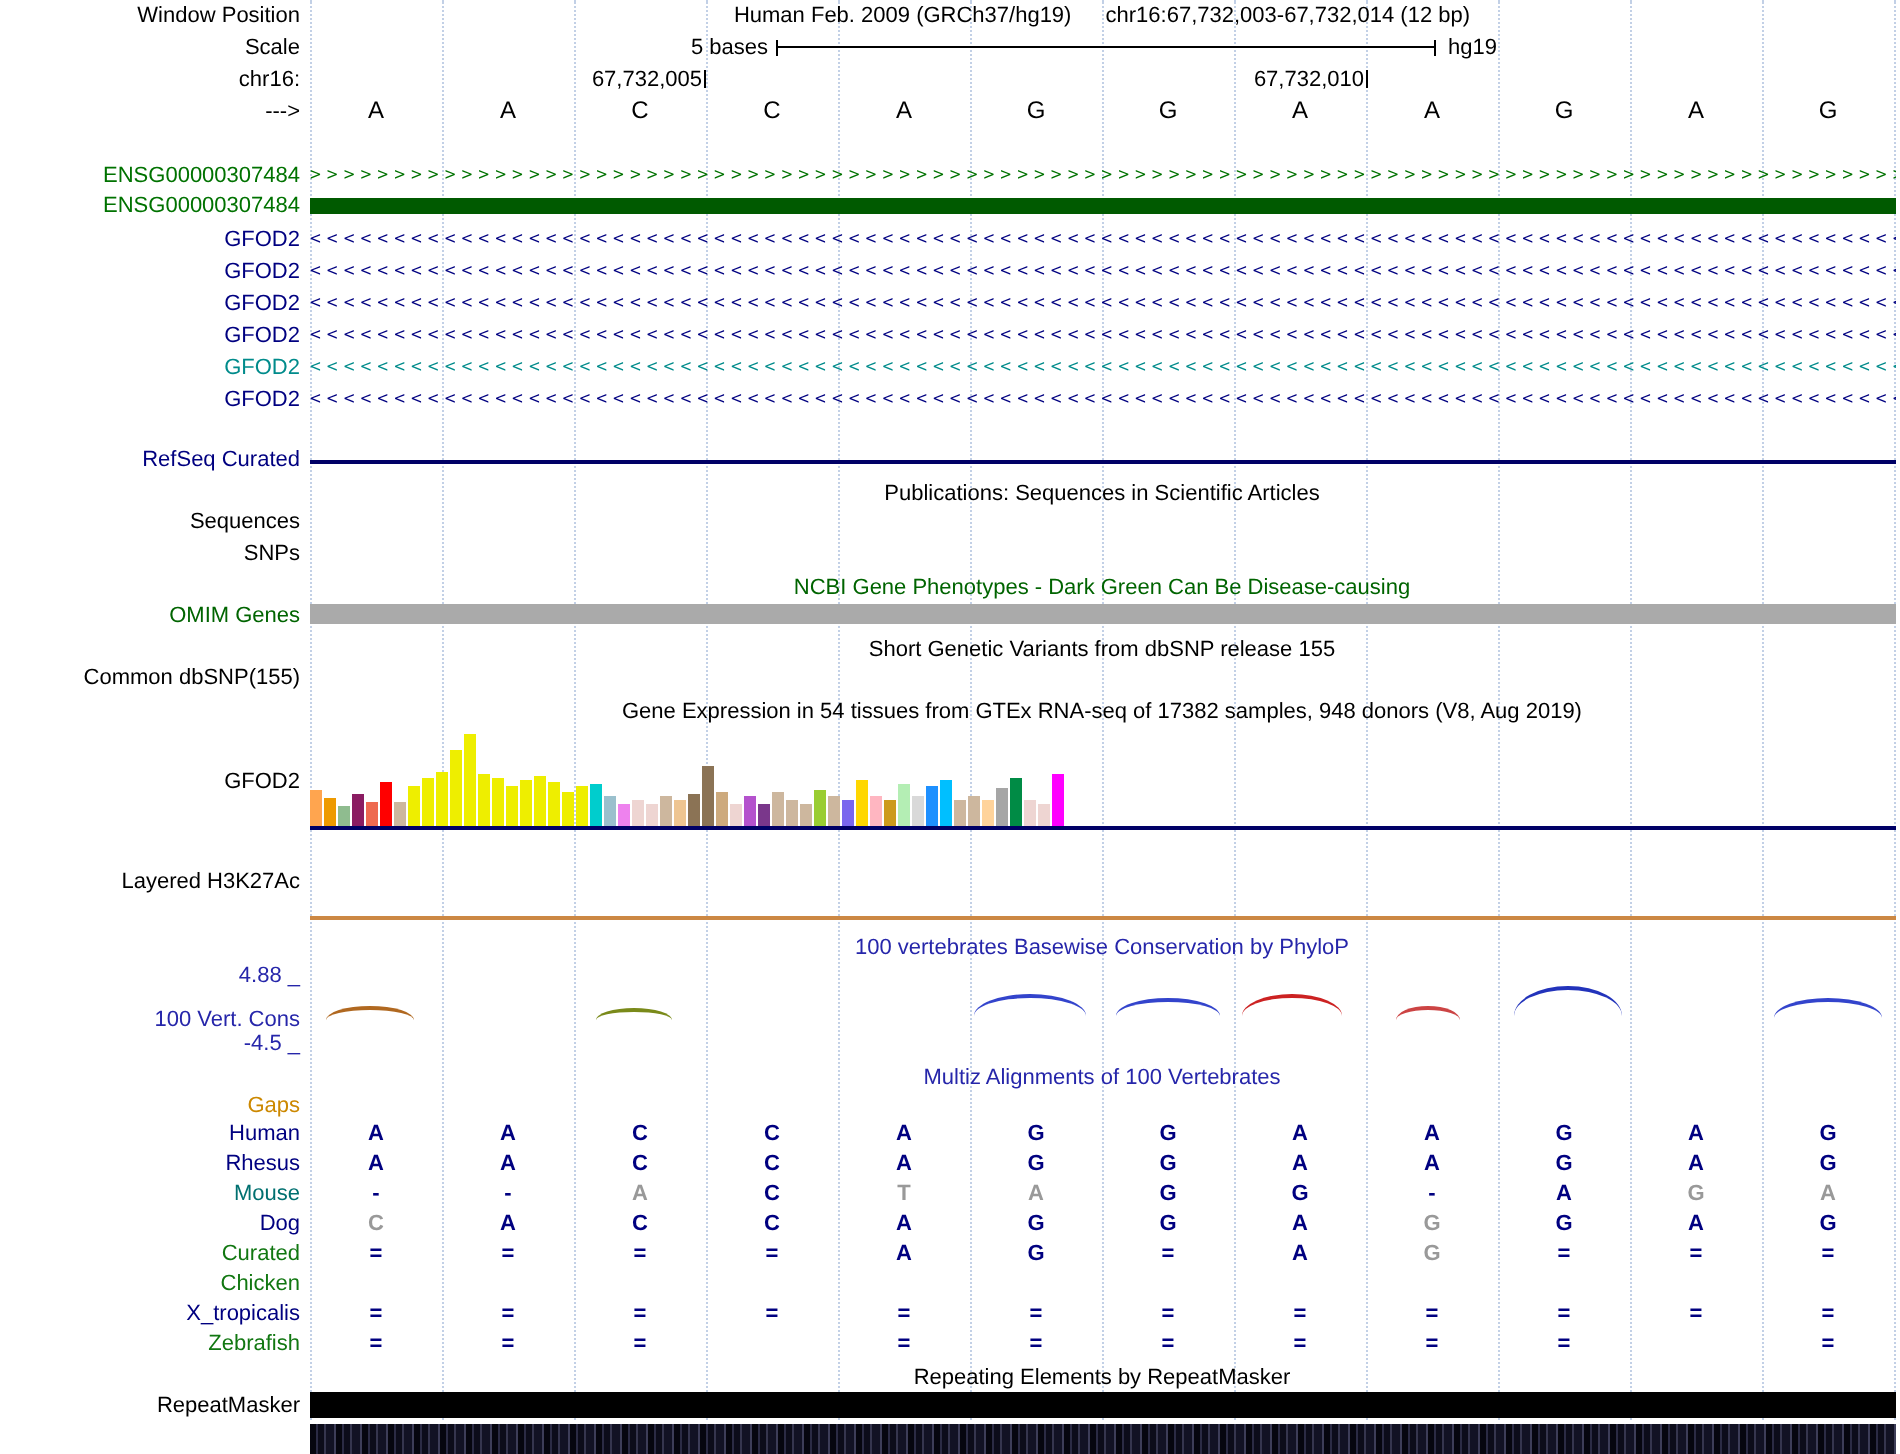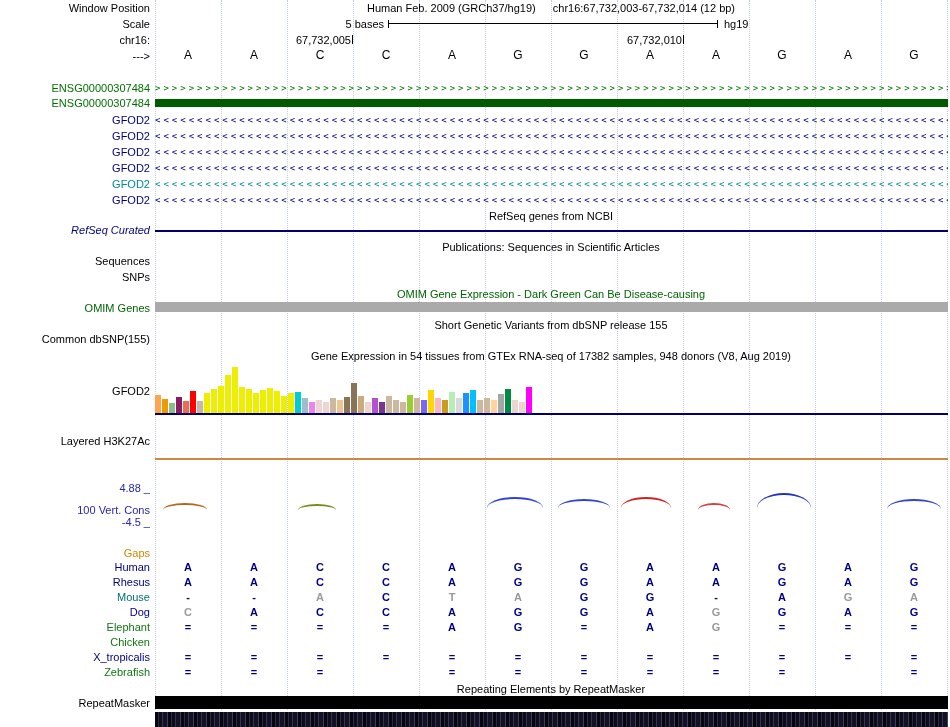--- a/index.html
+++ b/index.html
@@ -1,21 +1,21 @@
 <!DOCTYPE html>
 <html><head>
 <meta charset="utf-8">
 <style>
   html,body{margin:0;padding:0;background:#fff;}
   .page{position:relative;width:950px;height:727px;background:#fff;overflow:hidden;
         font-family:"Liberation Sans","DejaVu Sans",sans-serif;font-size:11px;color:#000;}
   .abs{position:absolute;height:14px;line-height:14px;white-space:nowrap;}
   .lbl{position:absolute;left:0;width:150px;text-align:right;height:14px;line-height:14px;white-space:nowrap;}
   .ctr{position:absolute;left:155px;width:792px;text-align:center;height:14px;line-height:14px;white-space:nowrap;}
-  .c-navy{color:#000080;font-style:italic;} .c-green{color:#007200;} .c-blue{color:#2626aa;}
+  .c-navy{color:#000080;} .c-green{color:#007200;} .c-blue{color:#2626aa;}
   .guide{position:absolute;top:0;height:710px;width:0;border-left:1px dotted rgba(120,150,200,0.45);}
   .tick{position:absolute;width:1px;height:9px;background:#000;}
   .scalebar{position:absolute;left:388px;top:20px;width:328px;height:8px;
             border-left:1px solid #000;border-right:1px solid #000;
             background:linear-gradient(to bottom,transparent 3px,#000 3px,#000 4px,transparent 4px);}
   .cells{position:absolute;left:155px;width:792px;display:flex;}
   .cell{width:66px;text-align:center;}
   .base{font-size:12px;color:#000;height:15px;line-height:15px;}
   .tx-stack{position:absolute;left:0;top:112px;width:950px;}
   .tx-row{position:relative;height:16px;overflow:hidden;}
@@ -119,29 +119,28 @@
       <div class="tx-row">
       <span class="tx-label" style="color: rgb(0, 139, 139);">GFOD2</span>
       <span class="tx-arrows" style="color: rgb(0, 139, 139);">&lt;&lt;&lt;&lt;&lt;&lt;&lt;&lt;&lt;&lt;&lt;&lt;&lt;&lt;&lt;&lt;&lt;&lt;&lt;&lt;&lt;&lt;&lt;&lt;&lt;&lt;&lt;&lt;&lt;&lt;&lt;&lt;&lt;&lt;&lt;&lt;&lt;&lt;&lt;&lt;&lt;&lt;&lt;&lt;&lt;&lt;&lt;&lt;&lt;&lt;&lt;&lt;&lt;&lt;&lt;&lt;&lt;&lt;&lt;&lt;&lt;&lt;&lt;&lt;&lt;&lt;&lt;&lt;&lt;&lt;&lt;&lt;&lt;&lt;&lt;&lt;&lt;&lt;&lt;&lt;&lt;&lt;&lt;&lt;&lt;&lt;&lt;&lt;&lt;&lt;&lt;&lt;&lt;&lt;&lt;&lt;&lt;&lt;&lt;&lt;&lt;&lt;&lt;&lt;&lt;&lt;&lt;&lt;&lt;&lt;&lt;&lt;&lt;&lt;&lt;&lt;&lt;&lt;&lt;&lt;&lt;&lt;&lt;&lt;&lt;&lt;&lt;&lt;&lt;&lt;&lt;&lt;&lt;&lt;&lt;&lt;&lt;&lt;&lt;&lt;&lt;&lt;&lt;&lt;&lt;&lt;</span>
     </div>
       <div class="tx-row">
       <span class="tx-label" style="color: rgb(0, 0, 128);">GFOD2</span>
       <span class="tx-arrows" style="color: rgb(0, 0, 128);">&lt;&lt;&lt;&lt;&lt;&lt;&lt;&lt;&lt;&lt;&lt;&lt;&lt;&lt;&lt;&lt;&lt;&lt;&lt;&lt;&lt;&lt;&lt;&lt;&lt;&lt;&lt;&lt;&lt;&lt;&lt;&lt;&lt;&lt;&lt;&lt;&lt;&lt;&lt;&lt;&lt;&lt;&lt;&lt;&lt;&lt;&lt;&lt;&lt;&lt;&lt;&lt;&lt;&lt;&lt;&lt;&lt;&lt;&lt;&lt;&lt;&lt;&lt;&lt;&lt;&lt;&lt;&lt;&lt;&lt;&lt;&lt;&lt;&lt;&lt;&lt;&lt;&lt;&lt;&lt;&lt;&lt;&lt;&lt;&lt;&lt;&lt;&lt;&lt;&lt;&lt;&lt;&lt;&lt;&lt;&lt;&lt;&lt;&lt;&lt;&lt;&lt;&lt;&lt;&lt;&lt;&lt;&lt;&lt;&lt;&lt;&lt;&lt;&lt;&lt;&lt;&lt;&lt;&lt;&lt;&lt;&lt;&lt;&lt;&lt;&lt;&lt;&lt;&lt;&lt;&lt;&lt;&lt;&lt;&lt;&lt;&lt;&lt;&lt;&lt;&lt;&lt;&lt;&lt;&lt;&lt;</span>
     </div>
     </div>
 
-  <div class="ctr" style="top:209px">RefSeq genes from NCBI</div>
   <span class="lbl c-navy" style="top:223px">RefSeq Curated</span>
   <div class="hline" style="top:230px;height:2px;background:#000066"></div>
 
   <div class="ctr" style="top:240px">Publications: Sequences in Scientific Articles</div>
   <span class="lbl" style="top:254px">Sequences</span>
   <span class="lbl" style="top:270px">SNPs</span>
 
-  <div class="ctr" style="top:287px;color:#006400">OMIM Gene Expression - Dark Green Can Be Disease-causing</div>
+  <div class="ctr" style="top:287px;color:#006400">NCBI Gene Phenotypes - Dark Green Can Be Disease-causing</div>
   <span class="lbl" style="top:301px;color:#006400">OMIM Genes</span>
   <div class="omim-bar"></div>
 
   <div class="ctr" style="top:318px">Short Genetic Variants from dbSNP release 155</div>
   <span class="lbl" style="top:332px">Common dbSNP(155)</span>
 
   <div class="ctr" style="top:349px">Gene Expression in 54 tissues from GTEx RNA-seq of 17382 samples, 948 donors (V8, Aug 2019)</div>
   <span class="lbl" style="top:384px">GFOD2</span>
   <div class="gtex-bars">
 
@@ -198,43 +197,45 @@
       <div class="gtex-bar" style="height: 24px; background: rgb(0, 139, 69);"></div>
       <div class="gtex-bar" style="height: 13px; background: rgb(238, 213, 210);"></div>
       <div class="gtex-bar" style="height: 11px; background: rgb(238, 213, 210);"></div>
       <div class="gtex-bar" style="height: 26px; background: rgb(255, 0, 255);"></div>
     </div>
   <div class="hline" style="top:413px;height:2px;background:#000066"></div>
 
   <span class="lbl" style="top:434px">Layered H3K27Ac</span>
   <div class="hline" style="top:458px;height:2px;background:#cc8844"></div>
 
+  <div class="ctr c-blue" style="top:467px">100 vertebrates Basewise Conservation by PhyloP</div>
   <span class="lbl c-blue" style="top:481px">4.88 _</span>
   <span class="lbl c-blue" style="top:503px">100 Vert. Cons</span>
   <span class="lbl c-blue" style="top:515px">-4.5 _</span>
   <div>
 
   <div class="pcurve" style="left: 163px; top: 503px; width: 44px; height: 5px; border-color: rgb(176, 104, 32);"></div>
       <div class="pcurve" style="left: 298px; top: 504px; width: 38px; height: 4px; border-color: rgb(122, 138, 26);"></div>
       <div class="pcurve" style="left: 487px; top: 497px; width: 56px; height: 9px; border-color: rgb(51, 68, 204);"></div>
       <div class="pcurve" style="left: 558px; top: 499px; width: 52px; height: 7px; border-color: rgb(51, 68, 204);"></div>
       <div class="pcurve" style="left: 621px; top: 497px; width: 50px; height: 9px; border-color: rgb(204, 34, 34);"></div>
       <div class="pcurve" style="left: 698px; top: 503px; width: 32px; height: 5px; border-color: rgb(204, 68, 68);"></div>
       <div class="pcurve" style="left: 757px; top: 493px; width: 54px; height: 13px; border-color: rgb(34, 51, 187);"></div>
       <div class="pcurve" style="left: 887px; top: 499px; width: 54px; height: 8px; border-color: rgb(51, 68, 204);"></div>
     </div>
 
+  <div class="ctr c-blue" style="top:532px">Multiz Alignments of 100 Vertebrates</div>
   <div>
 
   <span class="lbl" style="color: rgb(204, 136, 0); top: 546px; text-align: right;">Gaps</span>
       <span class="lbl" style="color: rgb(0, 0, 128); top: 560px;">Human</span>
       <span class="lbl" style="color: rgb(0, 0, 128); top: 575px;">Rhesus</span>
       <span class="lbl" style="color: rgb(0, 112, 112); top: 590px;">Mouse</span>
       <span class="lbl" style="color: rgb(0, 0, 128); top: 605px;">Dog</span>
-      <span class="lbl" style="color: rgb(17, 119, 17); top: 620px;">Elephant</span>
+      <span class="lbl" style="color: rgb(17, 119, 17); top: 620px;">Curated</span>
       <span class="lbl" style="color: rgb(17, 119, 17); top: 635px;">Chicken</span>
       <span class="lbl" style="color: rgb(0, 0, 128); top: 650px;">X_tropicalis</span>
       <span class="lbl" style="color: rgb(17, 119, 17); top: 665px;">Zebrafish</span>
     </div>
   <div class="aln-row" style="top:560px">
 
   <span class="aln-cell">A</span>
       <span class="aln-cell">A</span>
       <span class="aln-cell">C</span>
       <span class="aln-cell">C</span>

